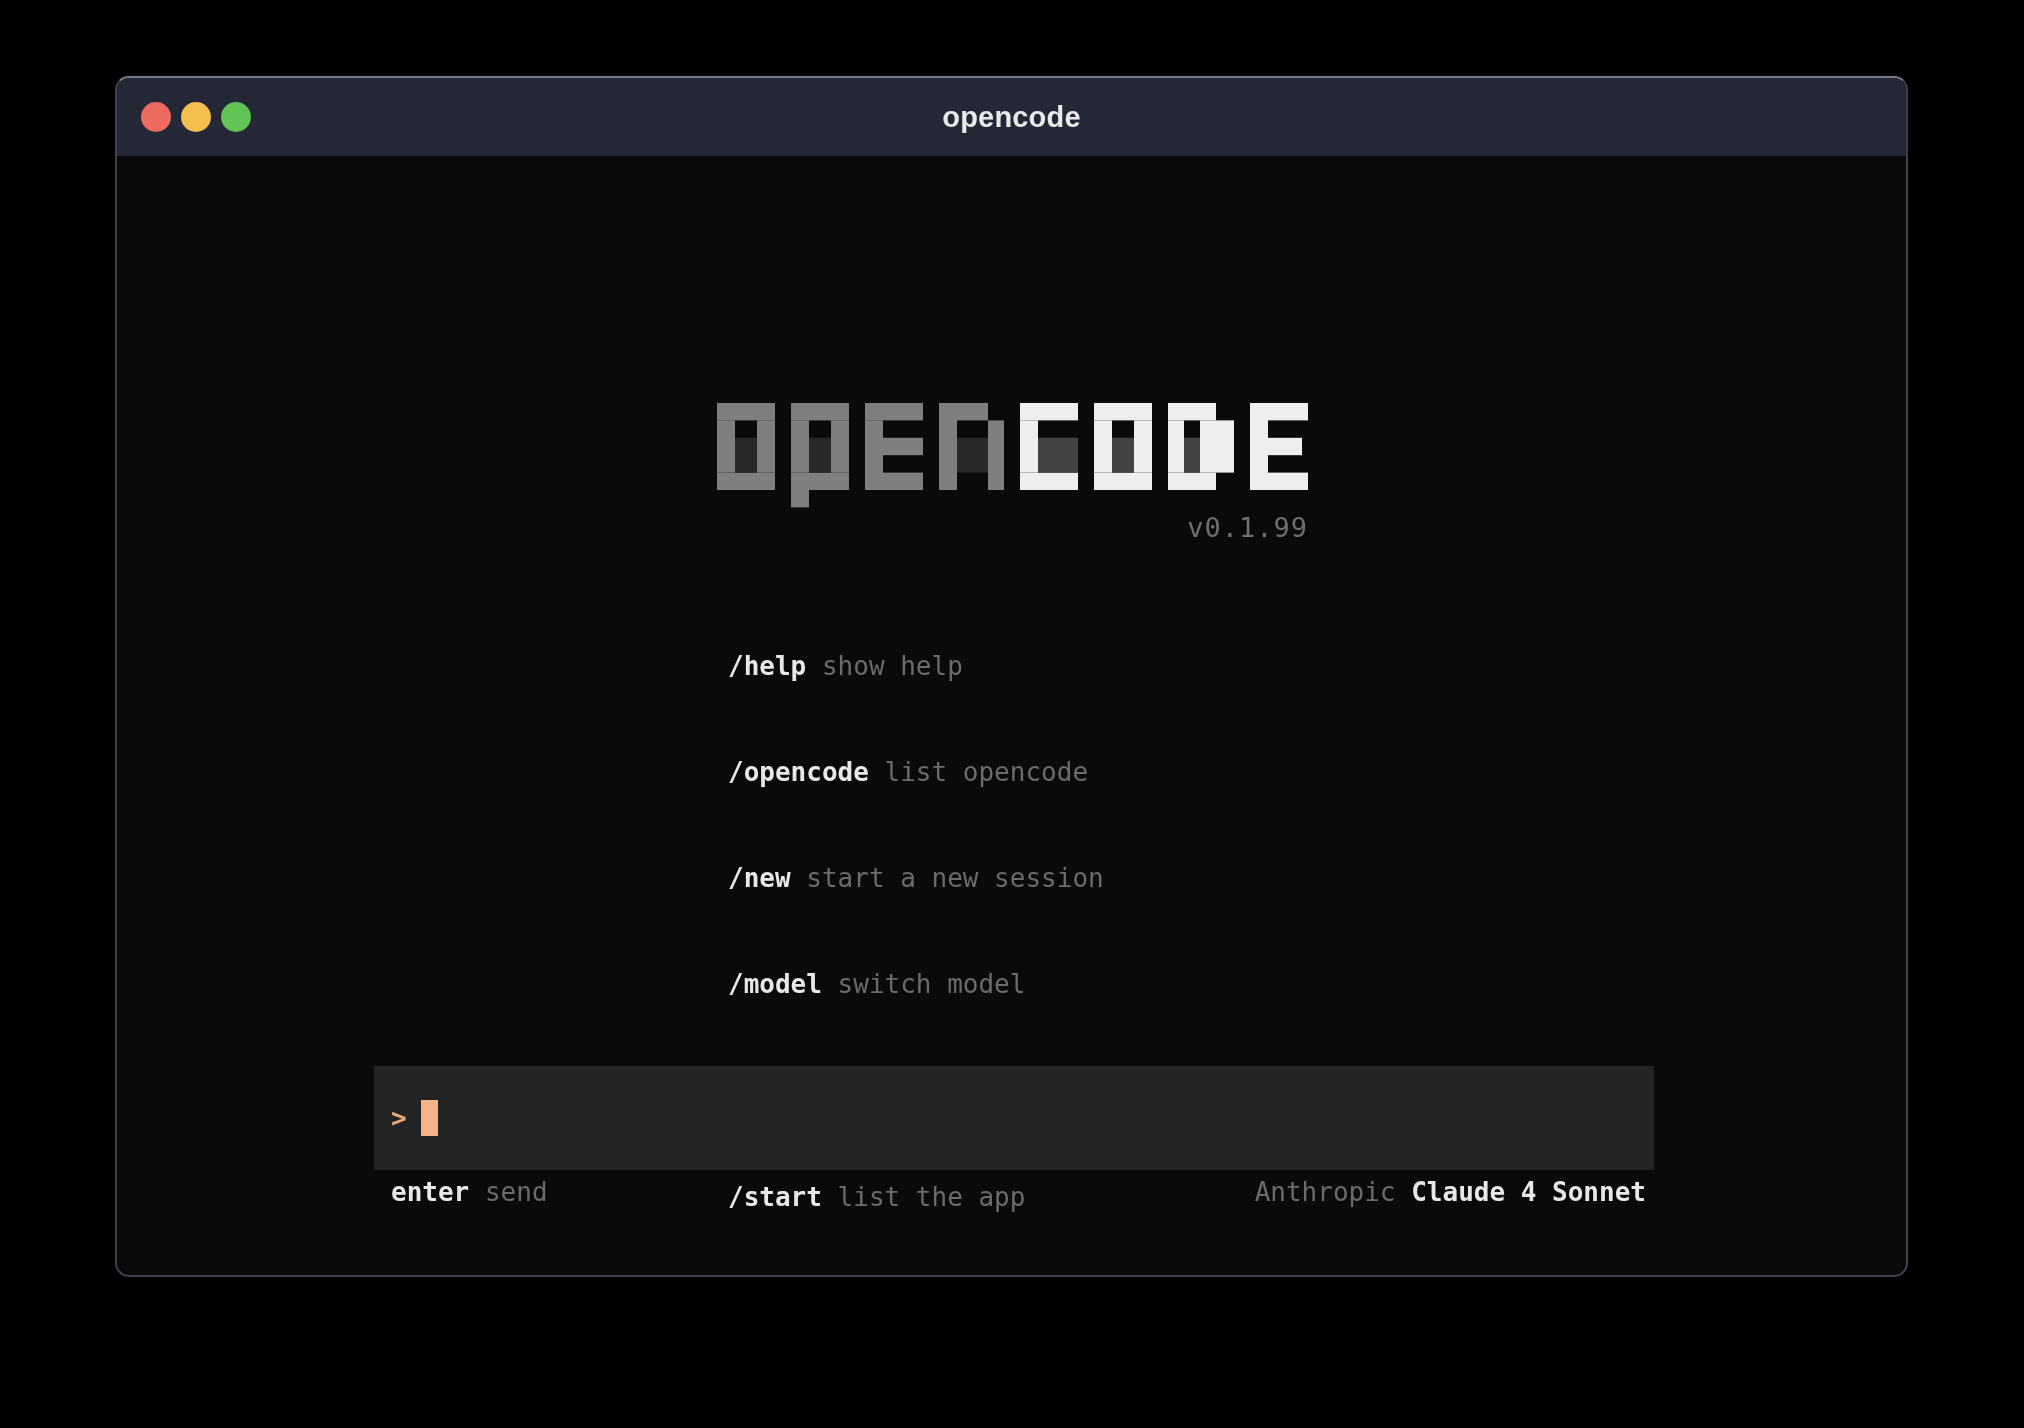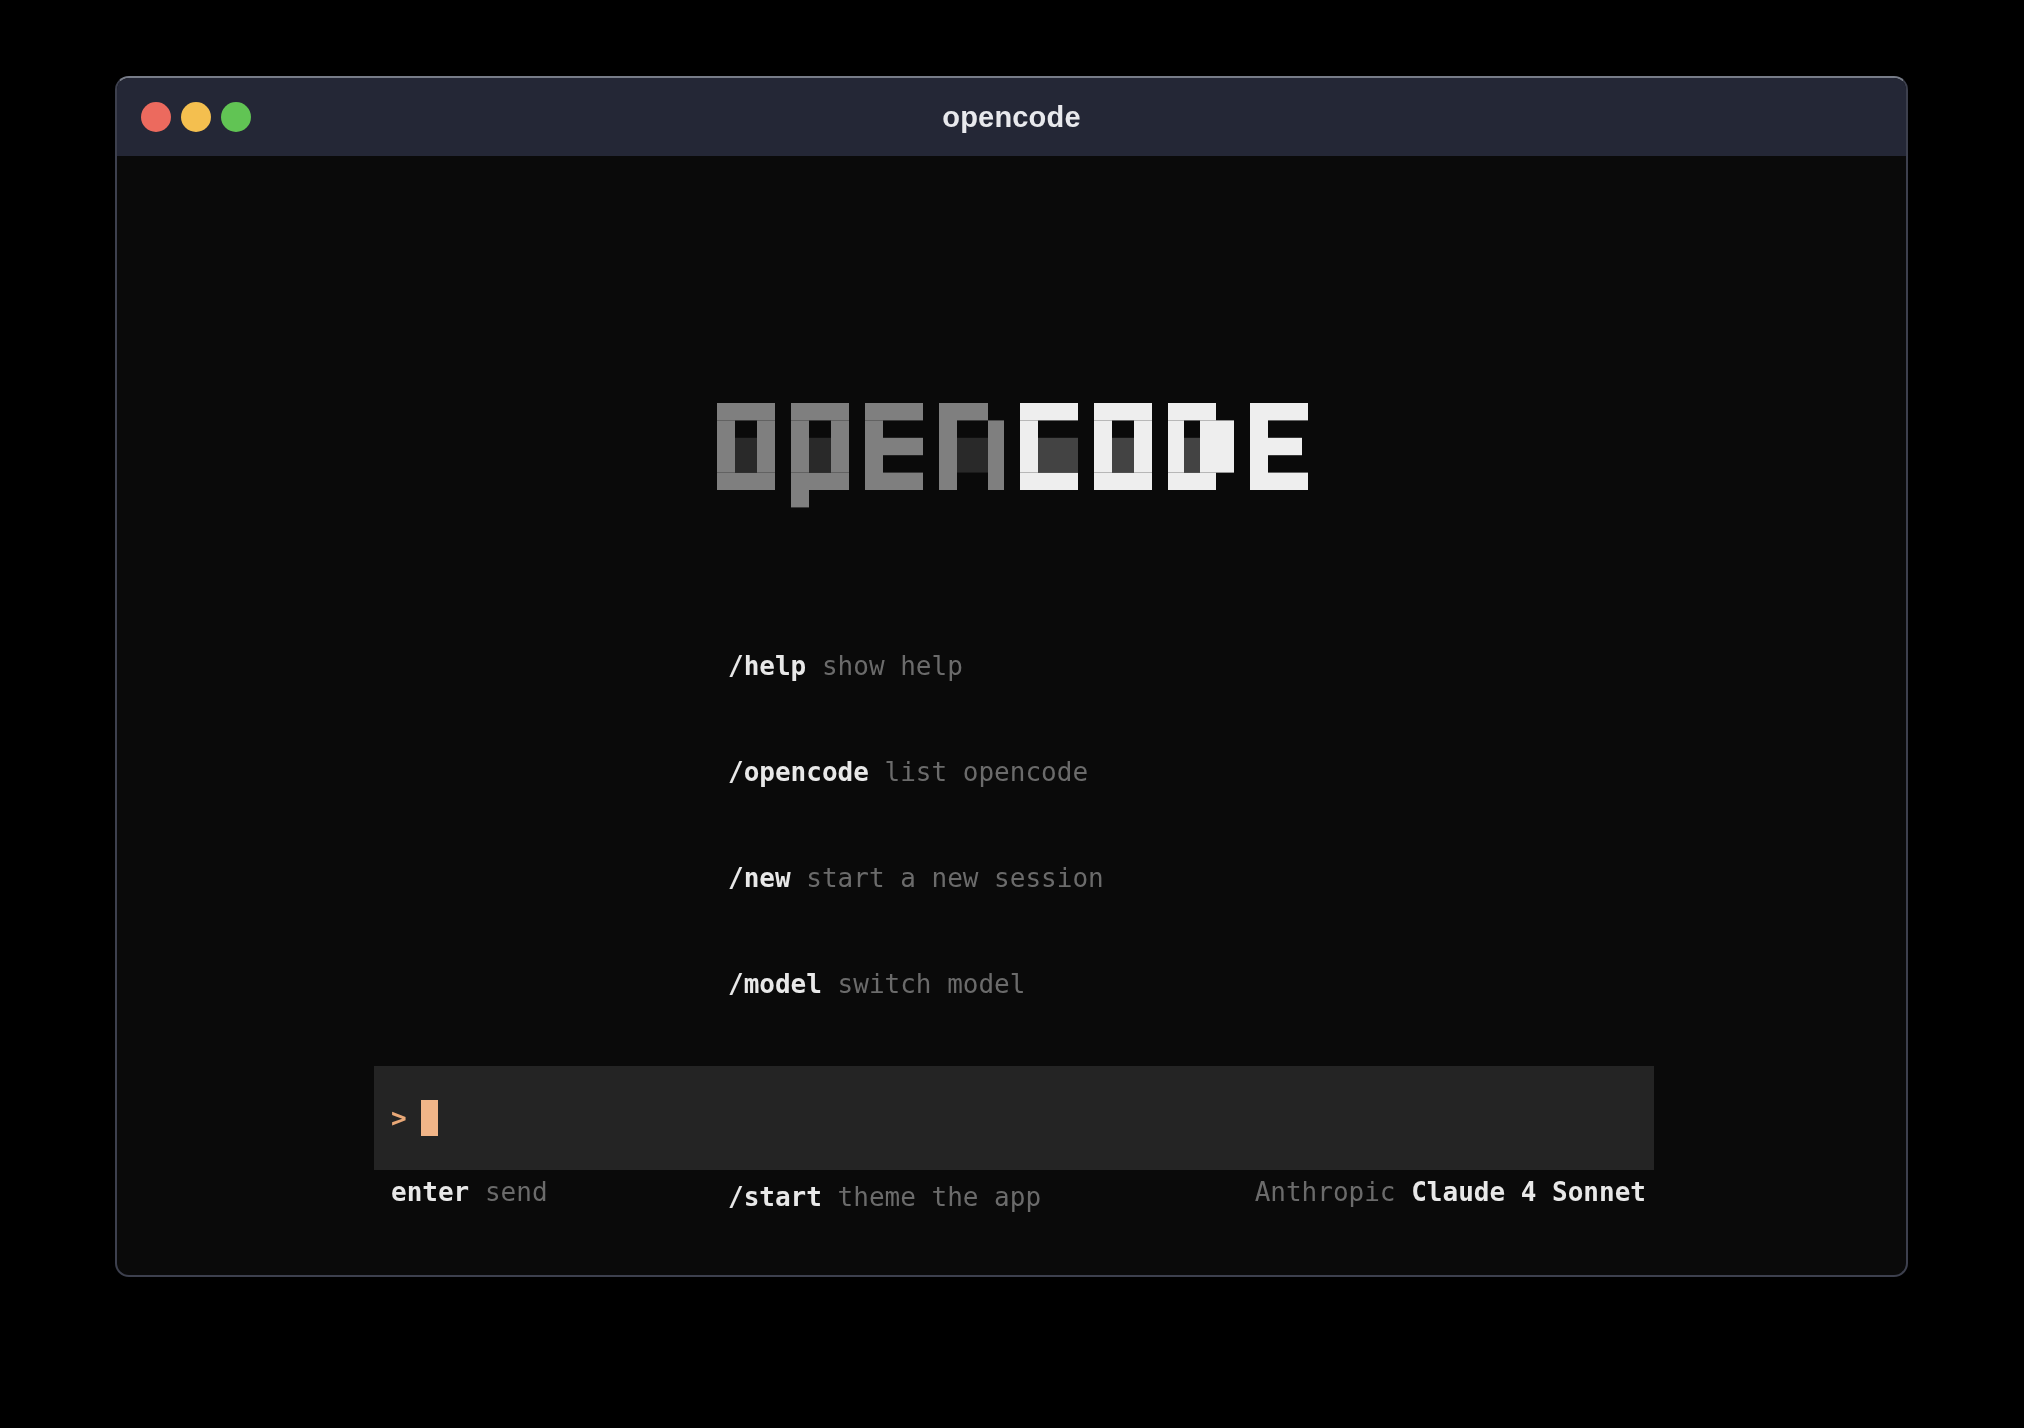--- a/index.html
+++ b/index.html
@@ -148,29 +148,30 @@
         <rect x="451" y="69.6" width="48" height="17.4"></rect>
         <rect x="499" y="17.4" width="18" height="52.2"></rect>
         <rect x="467" y="34.8" width="16" height="34.8" fill="#434343"></rect>
 
         <rect x="533" y="0" width="18" height="87"></rect>
         <rect x="551" y="0" width="40" height="17.4"></rect>
         <rect x="551" y="34.8" width="34" height="17.4"></rect>
         <rect x="551" y="69.6" width="40" height="17.4"></rect>
       </g>
     </svg>
+    <div class="version">v0.1.99</div>
   </div>
 
   <div class="commands">
     <div><span class="cmd">/help</span><span class="desc"> <span>show help</span></span></div>
     <div><span class="cmd">/opencode</span><span class="desc"> <span>list opencode</span></span></div>
     <div><span class="cmd">/new</span><span class="desc"> <span>start a new session</span></span></div>
     <div><span class="cmd">/model</span><span class="desc"> <span>switch model</span></span></div>
     <div><span class="cmd">/theme</span><span class="desc"> <span>switch theme</span></span></div>
-    <div><span class="cmd">/start</span><span class="desc"> <span>theme the app</span></span></div>
+    <div><span class="cmd">/start</span><span class="desc"> <span>list the app</span></span></div>
   </div>
 
   <div class="input-box" role="textbox">
     <span class="prompt">&gt;</span>
     <span class="cursor"></span>
     <span class="input-value"></span>
   </div>
 
   <div class="status-bar">
     <div><span class="status-key">enter</span><span class="status-act"> <span>send</span></span></div>

